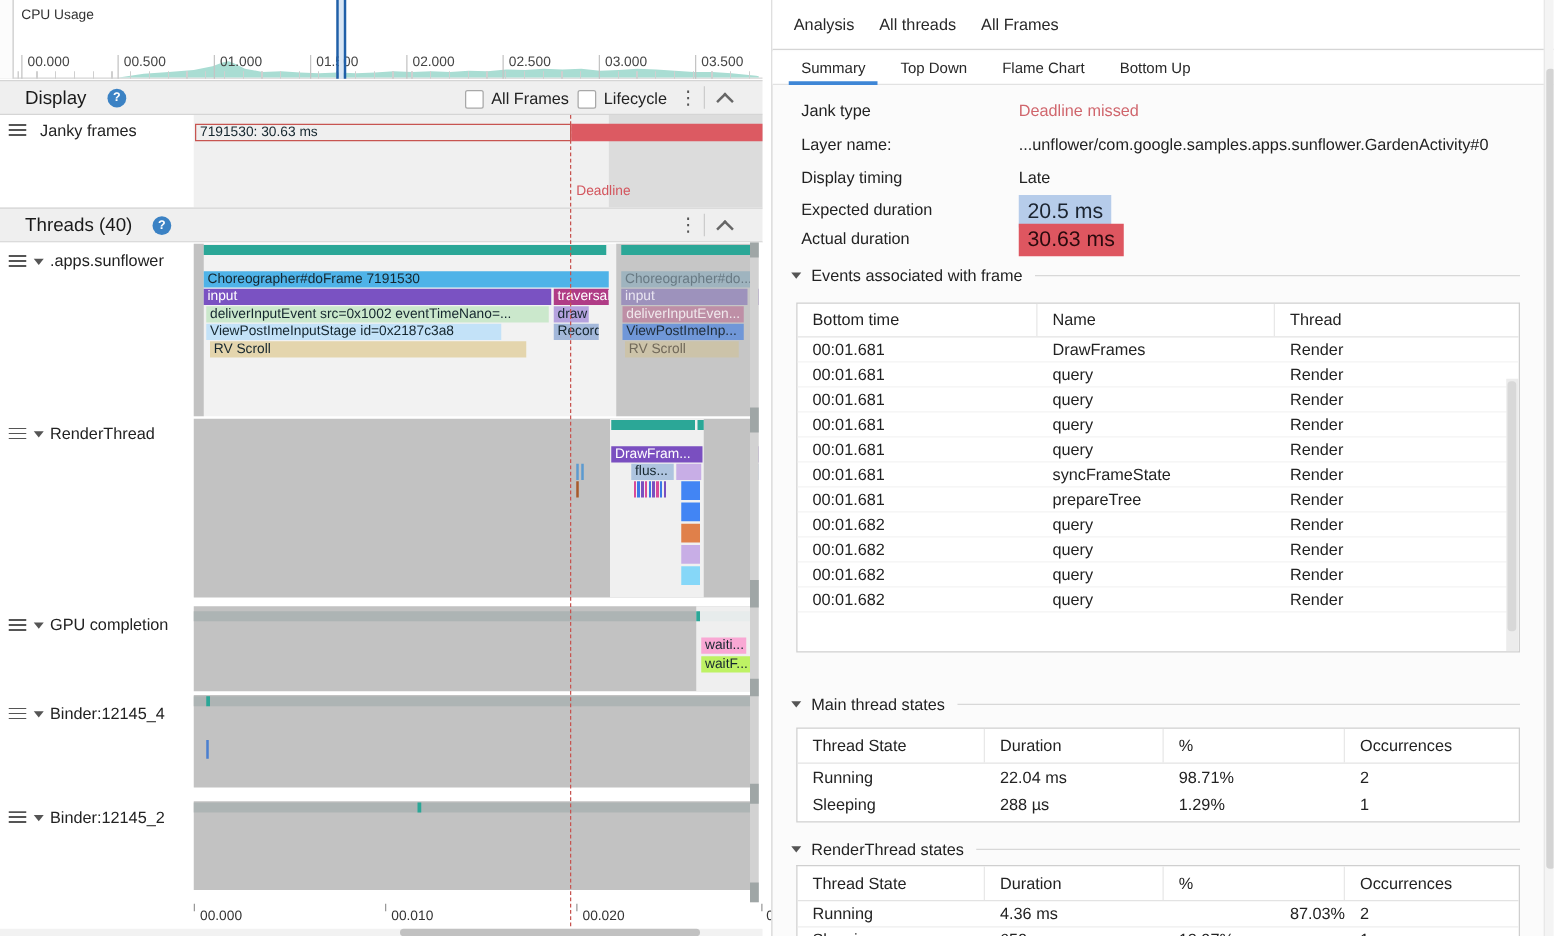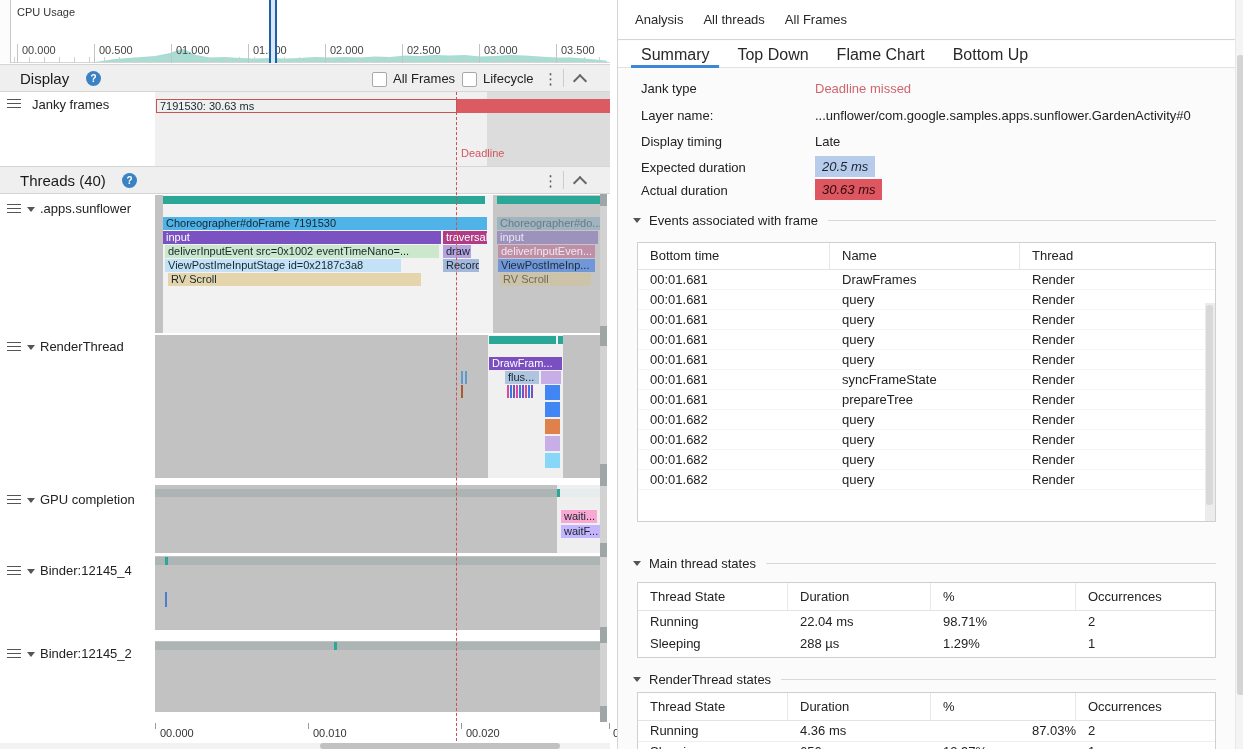--- a/index.html
+++ b/index.html
@@ -39,25 +39,25 @@
   .axis-tick{position:absolute;width:1px;height:6px;background:#999;}
   .axis-label{position:absolute;font-size:11px;color:#333;}
   .scrollseg{position:absolute;left:600px;width:7px;background:#9FA6A6;}
   
   .right-pane{position:absolute;left:617px;top:0;width:626px;height:749px;background:#FBFBFB;border-left:1px solid #D5D5D5;box-sizing:content-box;}
   .tabrow1{position:absolute;left:0;top:0;width:626px;height:40px;background:#fff;border-bottom:1px solid #D5D5D5;box-sizing:border-box;display:flex;align-items:center;padding-left:7px;}
   .tab{position:relative;height:40px;line-height:40px;padding:0 10px;font-size:13px;color:#282828;white-space:nowrap;}
   .tab.active::after{content:"";position:absolute;left:0;right:0;bottom:0;height:3px;background:#3E86D6;}
   .tab .x{margin-left:8px;color:#666;font-size:14px;}
   .tabrow2{position:absolute;left:0;top:41px;width:626px;height:27px;background:#fff;border-bottom:1px solid #E2E2E2;box-sizing:border-box;display:flex;align-items:center;padding-left:13px;}
-  .subtab{position:relative;height:27px;line-height:27px;padding:0 10px;margin-right:8px;font-size:16px;color:#282828;}
+  .subtab{position:relative;height:27px;line-height:27px;padding:0 10px;margin-right:8px;font-size:12px;color:#282828;}
   .subtab.active::after{content:"";position:absolute;left:0;right:0;bottom:0;height:3px;background:#3E86D6;}
   .sumlabel{position:absolute;left:23px;font-size:13px;color:#222;}
   .sumvalue{position:absolute;left:197px;font-size:13px;color:#222;white-space:nowrap;}
-  .badge{display:inline-block;padding:3px 7px;font-size:13px;font-style:italic;}
+  .badge{display:inline-block;padding:3px 7px;font-size:17px;}
   .sect{position:absolute;left:15px;right:28px;height:18px;display:flex;align-items:center;}
   .sect .tri{width:0;height:0;border-left:4px solid transparent;border-right:4px solid transparent;border-top:5px solid #555;margin-right:8px;}
   .sect .t{font-size:13px;color:#222;white-space:nowrap;}
   .sect .rule{flex:1;height:1px;background:#D8D8D8;margin-left:10px;}
   .table{position:absolute;left:19px;width:579px;background:#fff;border:1px solid #CFCFCF;box-sizing:border-box;overflow:hidden;}
   .pagerow{position:relative;height:32px;border-bottom:1px solid #E3E3E3;box-sizing:border-box;}
   .pagetxt{position:absolute;left:12px;top:8px;font-size:13px;}
   .pageicons{position:absolute;right:12px;top:9px;display:flex;gap:16px;}
   .thead{position:relative;height:27px;border-bottom:1px solid #E3E3E3;box-sizing:border-box;display:flex;}
   .th{font-size:13px;color:#222;line-height:26px;padding-left:12px;box-sizing:border-box;border-right:1px solid #E8E8E8;}
@@ -193,21 +193,21 @@
       <div class="trk" style="left:545px;top:225px;width:15px;height:15px;background:#E0804A;"></div>
       <div class="trk" style="left:545px;top:242px;width:15px;height:15px;background:#C8AEE6;"></div>
       <div class="trk" style="left:545px;top:259px;width:15px;height:15px;background:#86D7F8;"></div>
 
       <div class="trk" style="left:155px;top:291px;width:445px;height:68px;background:#C2C2C2;"></div>
       <div class="trk" style="left:557px;top:291px;width:43px;height:68px;background:#EFEFEF;"></div>
       <div class="trk" style="left:155px;top:295px;width:402px;height:8px;background:#ADB4B4;"></div>
       <div class="trk" style="left:557px;top:295px;width:43px;height:8px;background:#E7ECEC;"></div>
       <div class="trk" style="left:557px;top:295px;width:3px;height:8px;background:#2BA797;"></div>
       <div class="bar" style="left:561px;top:316px;width:36px;background:#f9a8d4;">waiti...</div>
-      <div class="bar" style="left:561px;top:331px;width:39px;background:#c4b5fd;">waitF...</div>
+      <div class="bar" style="left:561px;top:331px;width:39px;background:#bef264;">waitF...</div>
 
       <div class="trk" style="left:155px;top:362px;width:445px;height:74px;background:#C2C2C2;"></div>
       <div class="trk" style="left:155px;top:363px;width:445px;height:8px;background:#ADB4B4;"></div>
       <div class="trk" style="left:165px;top:363px;width:3px;height:8px;background:#2BA797;"></div>
       <div class="trk" style="left:165px;top:398px;width:2px;height:15px;background:#4A7FD0;"></div>
 
       <div class="trk" style="left:155px;top:447px;width:445px;height:71px;background:#C2C2C2;"></div>
       <div class="trk" style="left:155px;top:448px;width:445px;height:8px;background:#ADB4B4;"></div>
       <div class="trk" style="left:334px;top:448px;width:3px;height:8px;background:#2BA797;"></div>
 

